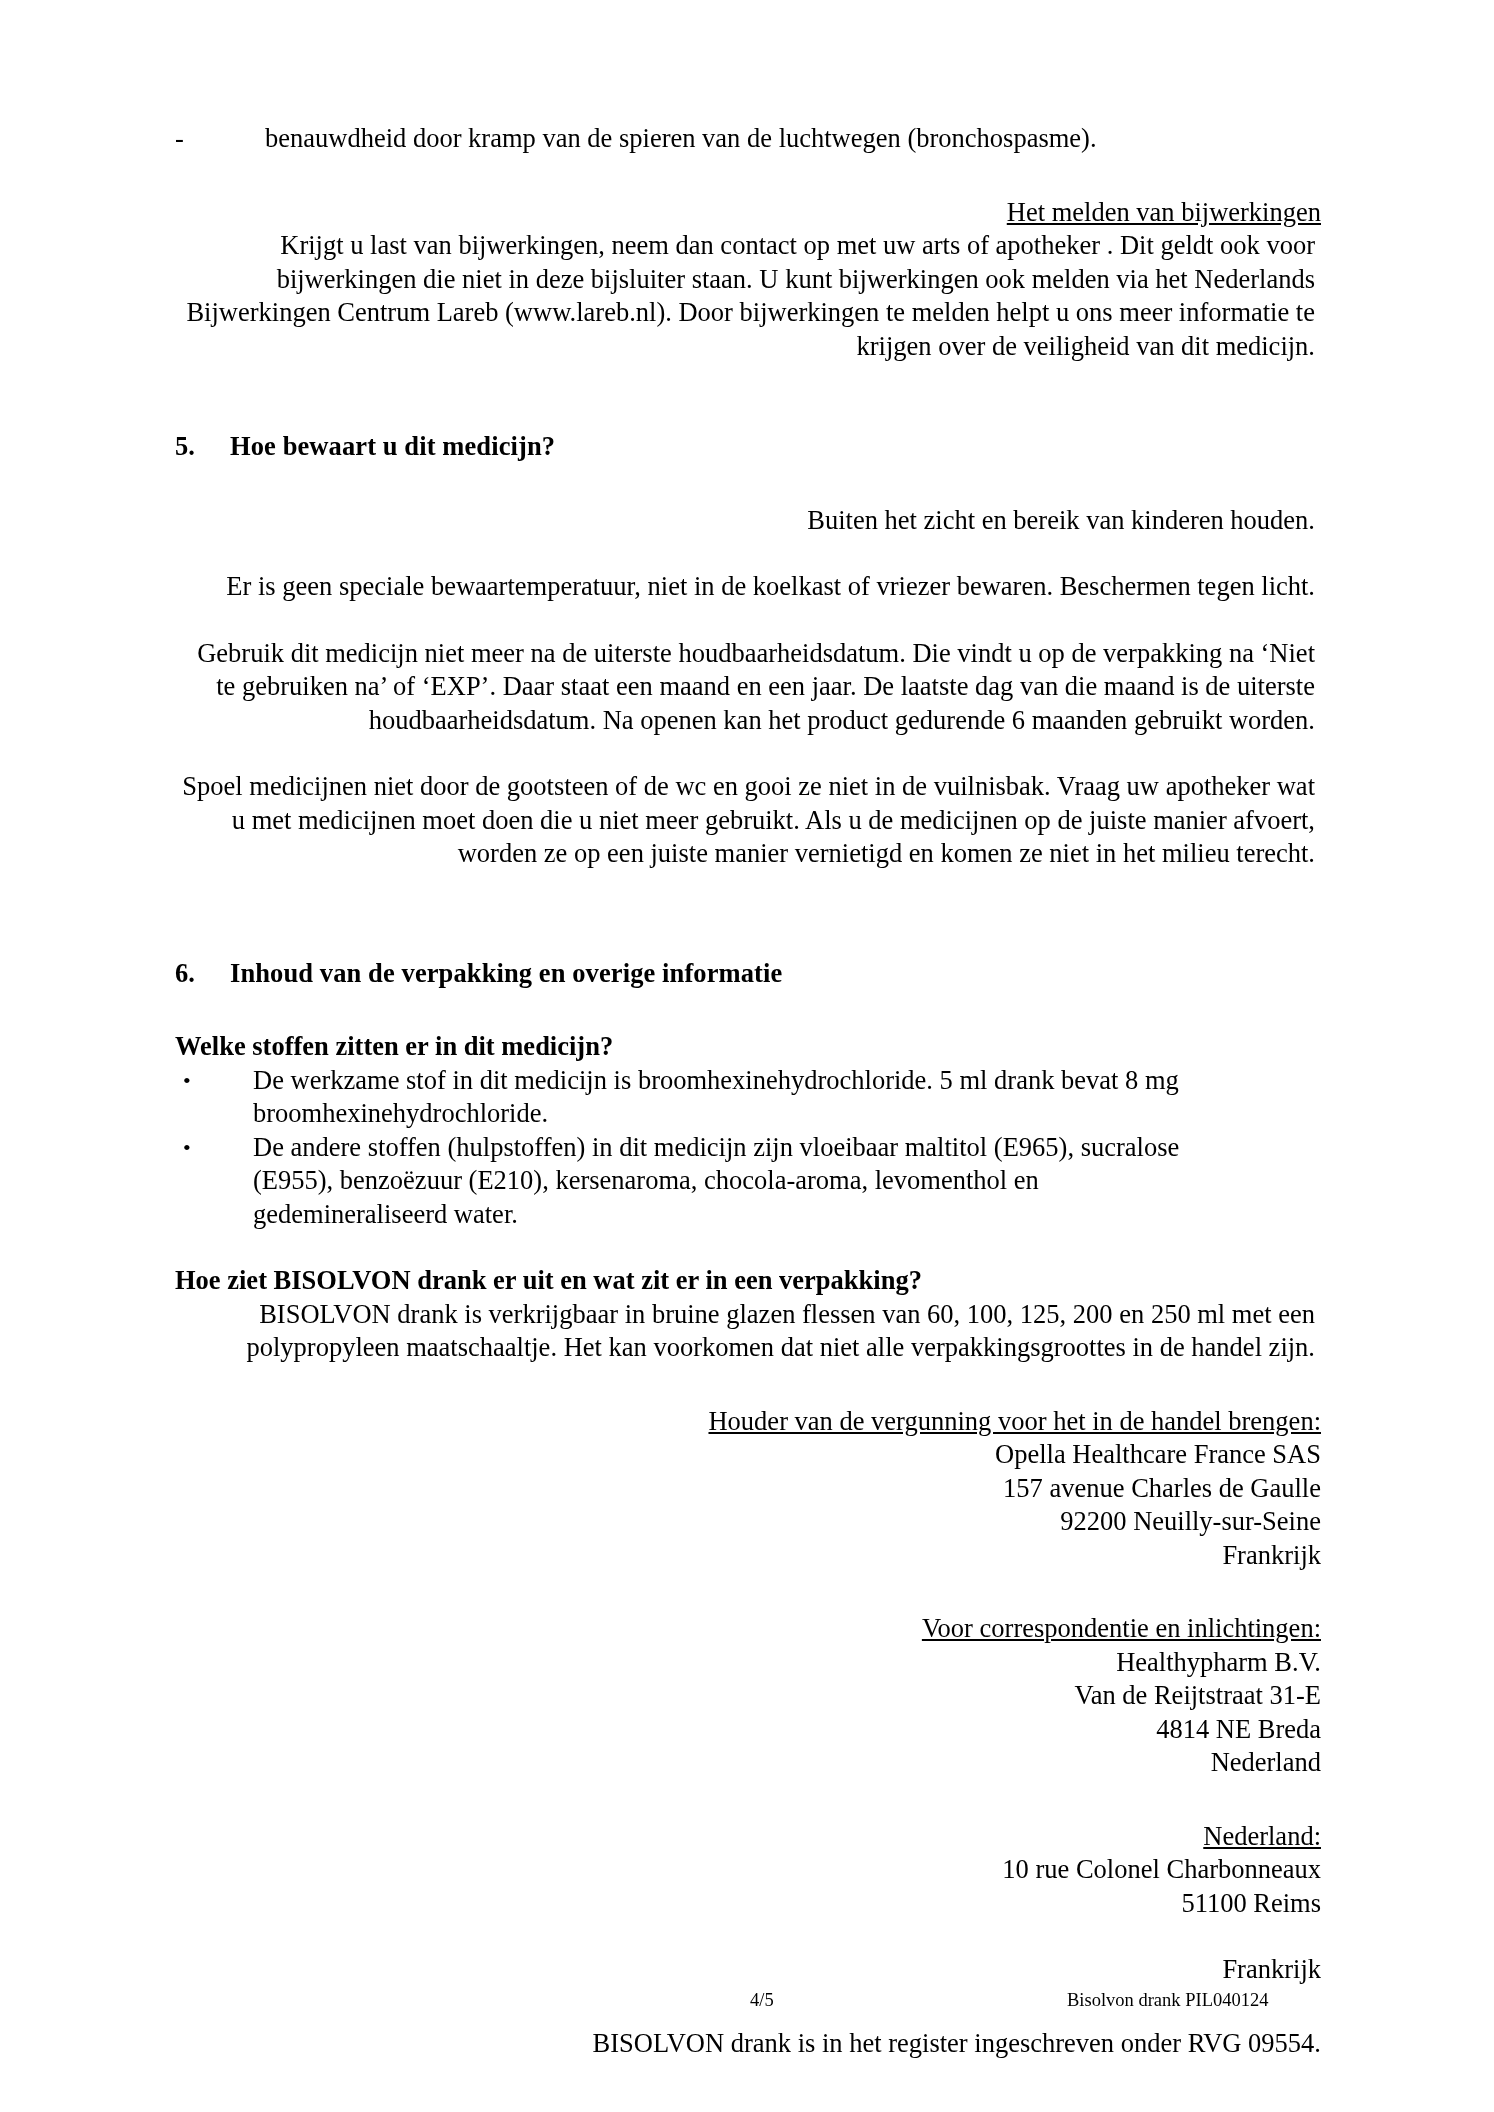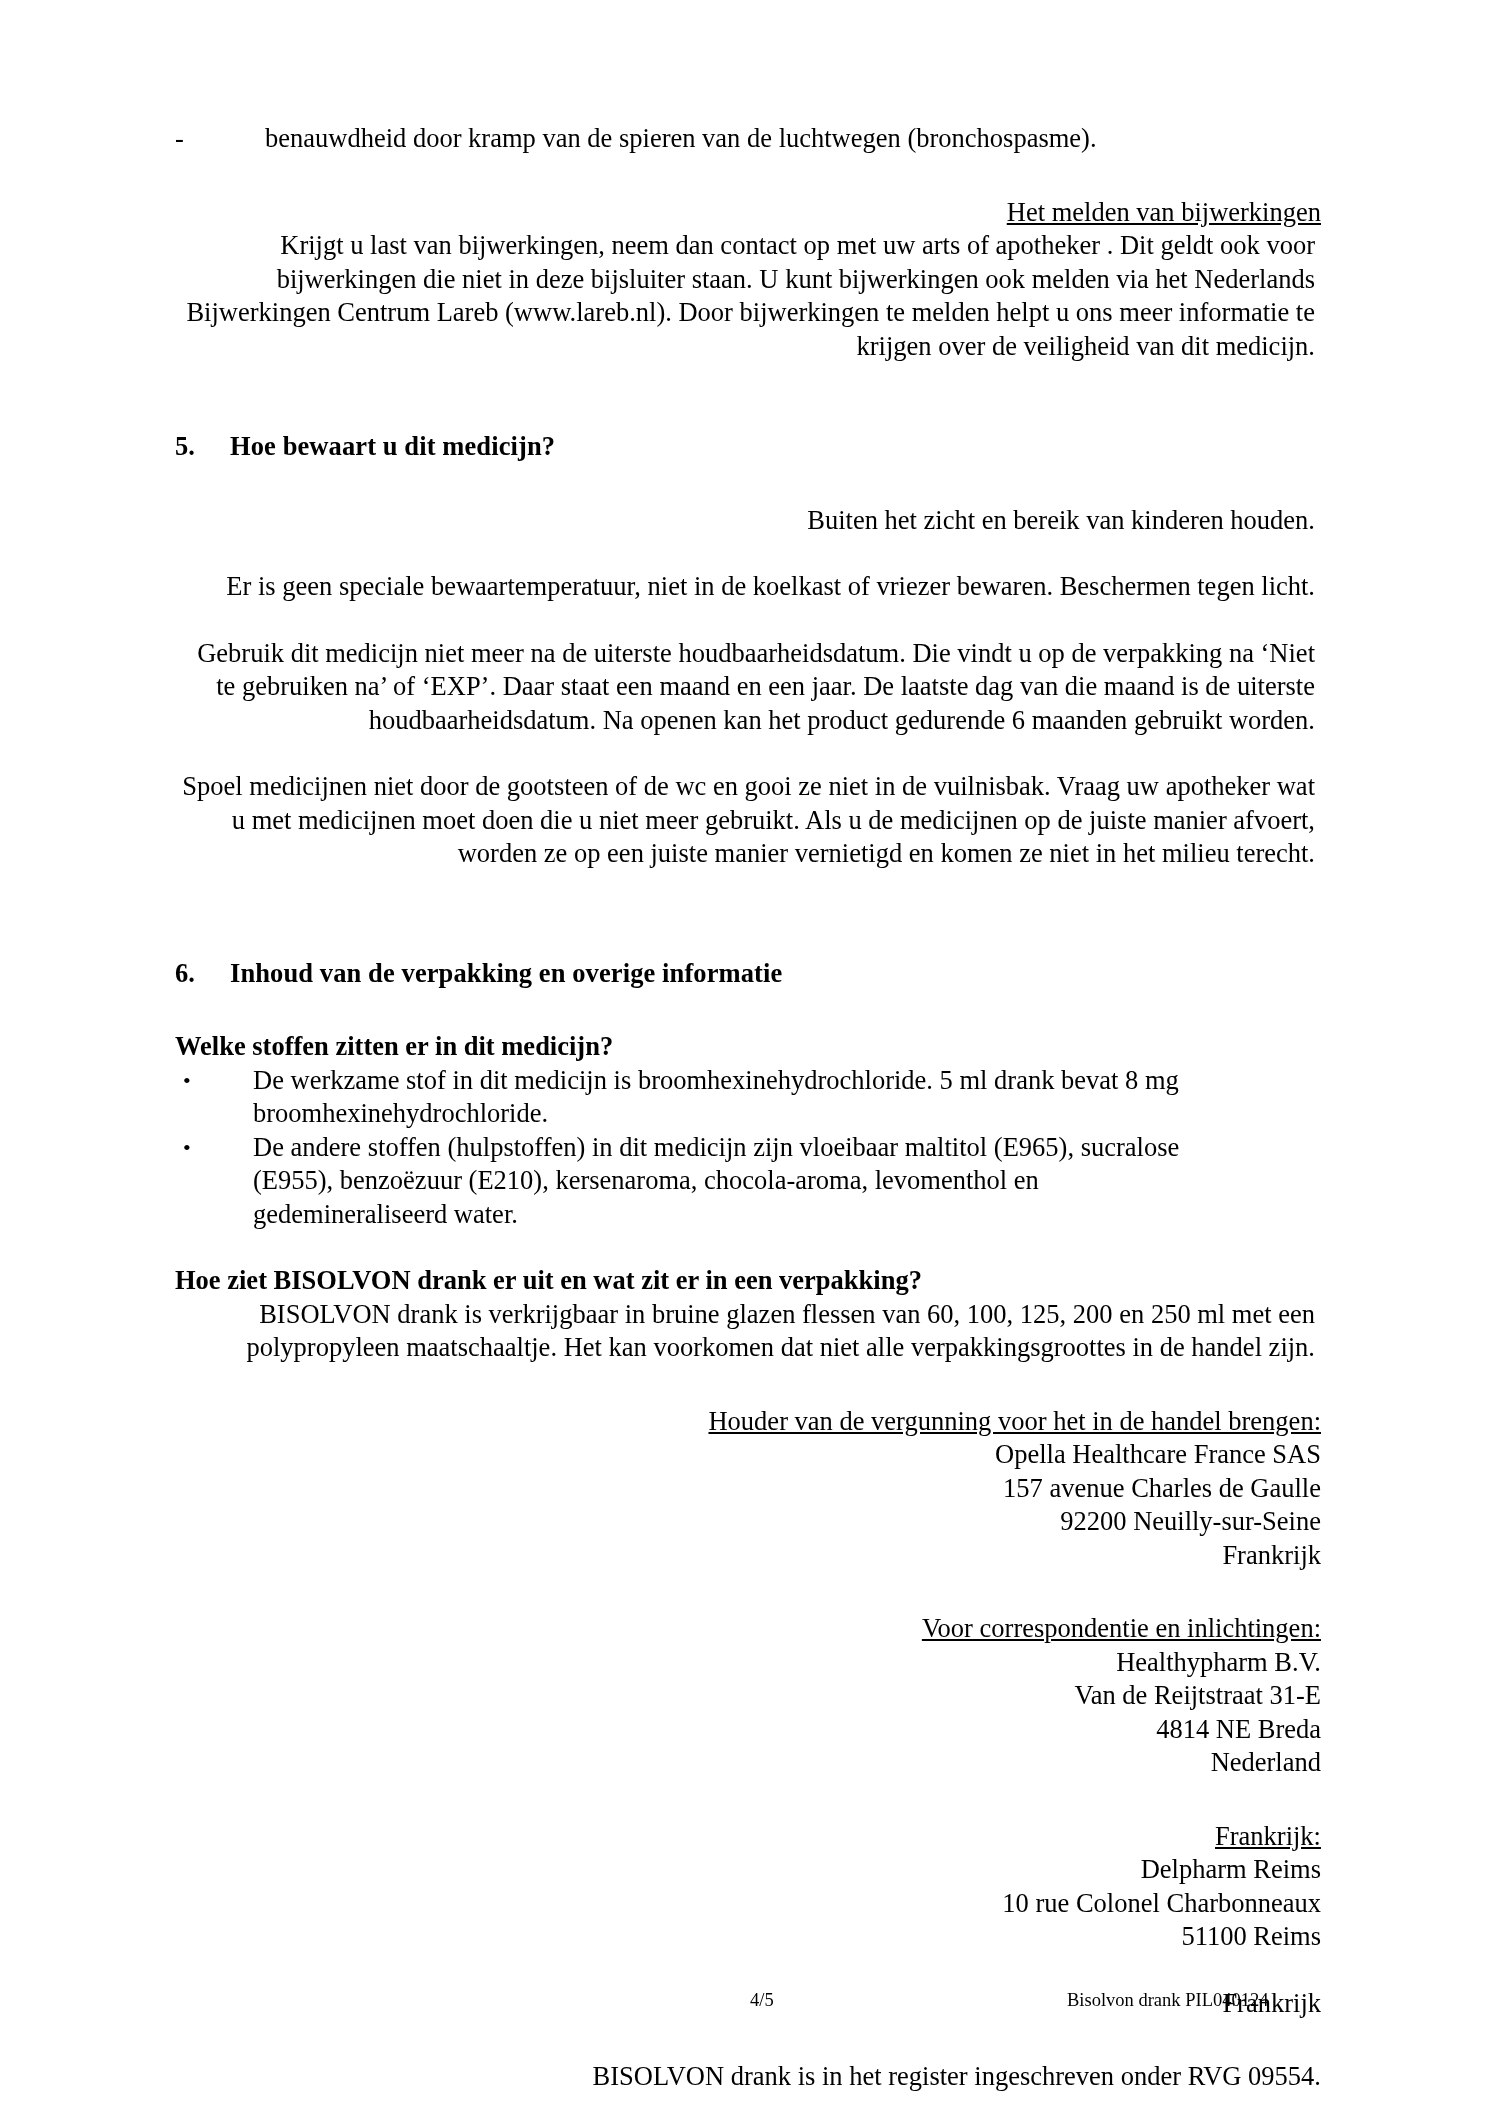--- a/index.html
+++ b/index.html
@@ -215,22 +215,21 @@
       <div class="uline line"><span class="u">Voor correspondentie en inlichtingen:</span></div>
       <div class="line">Healthypharm B.V.</div>
       <div class="line">Van de Reijtstraat 31-E</div>
       <div class="line">4814 NE Breda</div>
       <div class="line">Nederland</div>
     </div>
 
     <div class="spacer-md"></div>
 
     <div>
-      <div class="uline line"><span class="u">Frankrijk:</span></div>
-      <div class="line">Delpharm Reims</div>
+      <div class="uline line"><span class="u">Nederland:</span></div>
       <div class="line addr-block">10 rue Colonel Charbonneaux</div>
       <div class="line addr-block">51100 Reims</div>
       <div class="spacer-sm"></div>
       <div class="line">Frankrijk</div>
     </div>
 
     <div class="spacer-md"></div>
 
     <p class="para">BISOLVON drank is in het register ingeschreven onder RVG 09554.</p>
 

